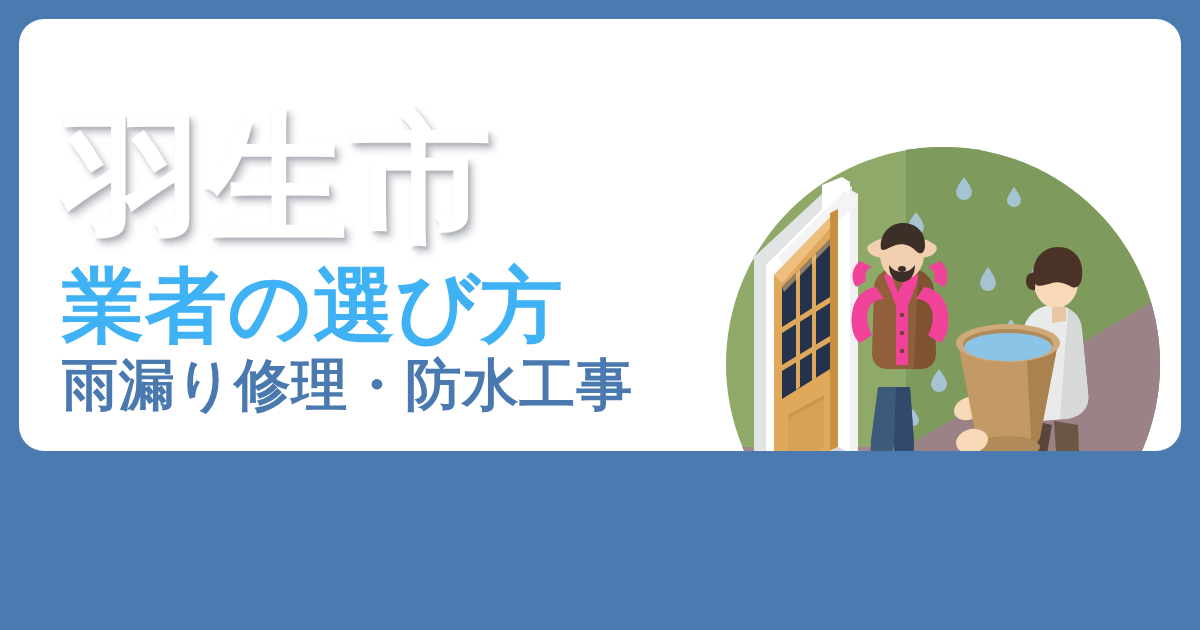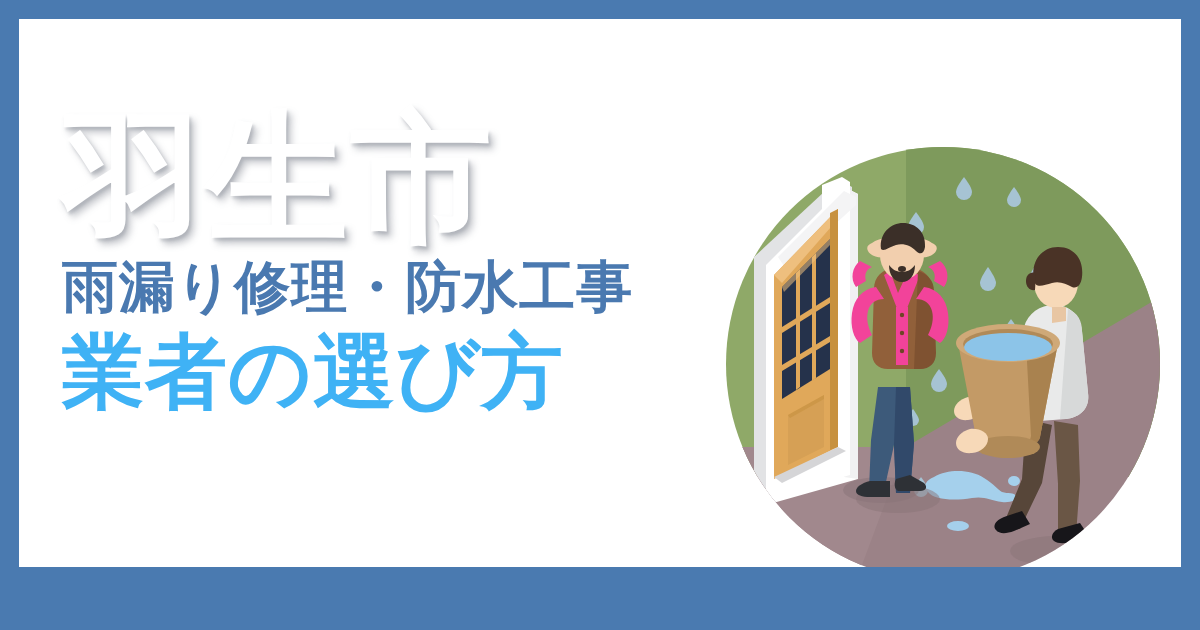--- a/index.html
+++ b/index.html
@@ -10,23 +10,24 @@
     overflow:hidden;
   }
   #banner {
     position:relative;
     width:1200px; height:630px;
     background:#4a7ab0;
   }
   #inner {
     position:absolute;
     left:19px; top:19px;
-    width:1162px; height:548px;
+    width:1162px; height:432px;
     background:#ffffff;
     overflow:hidden;
+    border-radius:25px;
   }
 
   
   #text-block {
     position:absolute;
     left:43px; top:88px;
     width:660px;
   }
   #city-title {
     font-size:142px;
@@ -66,22 +67,22 @@
   #illustration svg { display:block; width:434px; height:434px; }
 </style>
 </head>
 <body>
 
 <div id="banner">
   <div id="inner">
 
     <div id="text-block">
       <div id="city-title">羽生市</div>
+      <div id="howto-line">業者の選び方</div>
       <div id="service-line">雨漏り修理・防水工事</div>
-      <div id="howto-line">業者の選び方</div>
     </div>
 
     <div id="illustration">
       <svg viewBox="0 0 434 434" xmlns="http://www.w3.org/2000/svg">
         <defs>
           <clipPath id="circleClip">
             <circle cx="217" cy="217" r="217"></circle>
           </clipPath>
         </defs>
 

